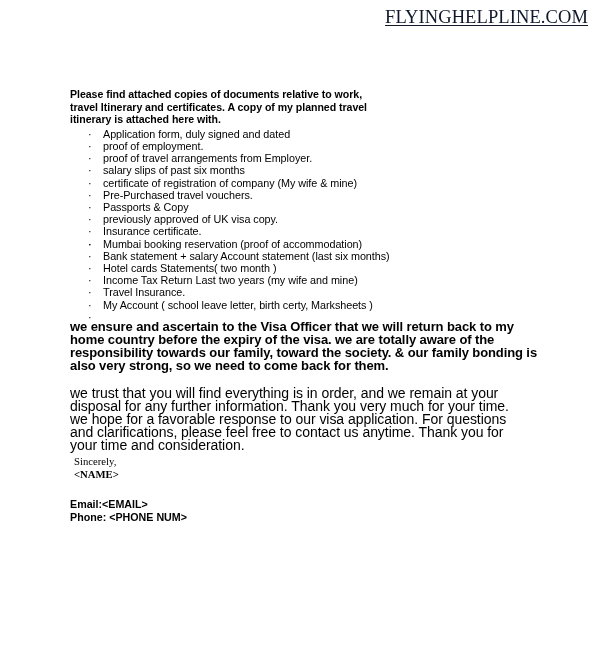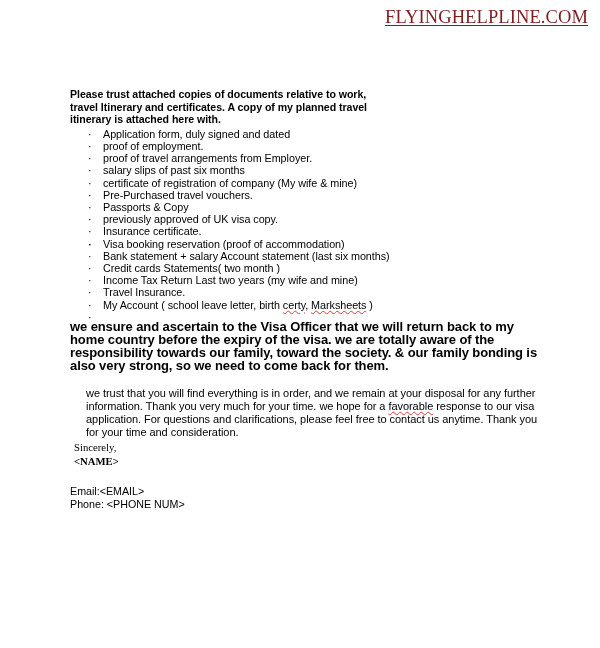--- a/index.html
+++ b/index.html
@@ -29,21 +29,21 @@
     top: 8px;
     left: 0;
     right: 12px;
     text-align: right;
     line-height: 1;
   }
   .site-header .brand {
     font-family: "Liberation Serif", serif;
     font-size: 18.5px;
     font-weight: 400;
-    color: #7f1d1d;
+    color: #0f172a;
     text-decoration: underline;
     text-underline-offset: 2px;
     letter-spacing: 0.1px;
     white-space: nowrap;
   }
 
   
   .letter {
     position: absolute;
     top: 88px;
@@ -75,39 +75,38 @@
   }
   .doc-list li .bullet {
     position: absolute;
     left: 18px;
     top: 0;
     font-size: 10.8px;
     line-height: 12.2px;
   }
 
   .misspelled {
-    text-decoration: underline;
     text-decoration-style: wavy;
     text-decoration-color: #e03a3a;
     text-decoration-thickness: 1px;
     text-underline-offset: 1px;
   }
 
   .para-bold {
     margin: 9px 0 0 0;
     font-size: 13px;
     font-weight: bold;
     line-height: 13.2px;
     width: 470px;
     letter-spacing: -0.1px;
   }
 
   .para-plain {
-    margin: 14px 0 0 16px;
-    font-size: 11px;
+    margin: 14px 0 0 0;
+    font-size: 14px;
     line-height: 13.2px;
     width: 452px;
     letter-spacing: -0.05px;
   }
 
   .signoff {
     margin: 2px 0 0 4px;
     font-size: 10.7px;
     line-height: 13.2px;
     font-family: Liberation Serif, serif;
@@ -115,49 +114,49 @@
   .signoff .name {
     font-weight: bold;
     display: block;
   }
 
   .contact {
     margin: 17px 0 0 0;
     font-size: 10.7px;
     line-height: 13.4px;
   }
-  .contact div { white-space: nowrap; }
+  .contact div { white-space: nowrap; font-weight: bold; }
 </style>
 </head>
 <body>
 
 <div class="page">
 
   <div class="site-header">
     <a class="brand" href="#">FLYINGHELPLINE.COM</a>
   </div>
 
   <div class="letter">
 
-    <p class="intro">Please trust attached copies of documents relative to work, travel Itinerary and certificates. A copy of my planned travel itinerary is attached here with.</p>
+    <p class="intro">Please find attached copies of documents relative to work, travel Itinerary and certificates. A copy of my planned travel itinerary is attached here with.</p>
 
     <ul class="doc-list">
       <li><span class="bullet">·</span><span>Application form, duly signed and dated</span></li>
       <li><span class="bullet">·</span><span>proof of employment.</span></li>
       <li><span class="bullet">·</span><span>proof of travel arrangements from Employer.</span></li>
       <li><span class="bullet">·</span><span>salary slips of past six months</span></li>
       <li><span class="bullet">·</span><span>certificate of registration of company (My wife &amp; mine)</span></li>
       <li><span class="bullet">·</span><span>Pre-Purchased travel vouchers.</span></li>
       <li><span class="bullet">·</span><span>Passports &amp; Copy</span></li>
       <li><span class="bullet">·</span><span>previously approved of UK visa copy.</span></li>
       <li><span class="bullet">·</span><span>Insurance certificate.</span></li>
       <li><span class="bullet">·</span></li>
-      <li><span class="bullet">·</span><span>Visa booking reservation (proof of accommodation)</span></li>
+      <li><span class="bullet">·</span><span>Mumbai booking reservation (proof of accommodation)</span></li>
       <li><span class="bullet">·</span><span>Bank statement + salary Account statement (last six months)</span></li>
-      <li><span class="bullet">·</span><span>Credit cards Statements( two month )</span></li>
+      <li><span class="bullet">·</span><span>Hotel cards Statements( two month )</span></li>
       <li><span class="bullet">·</span><span>Income Tax Return Last two years (my wife and mine)</span></li>
       <li><span class="bullet">·</span><span>Travel Insurance.</span></li>
       <li><span class="bullet">·</span><span>My Account ( school leave letter, birth </span><span class="misspelled">certy,</span><span> </span><span class="misspelled">Marksheets</span><span> )</span></li>
       <li><span class="bullet">·</span></li>
     </ul>
 
     <p class="para-bold">we ensure and ascertain to the Visa Officer that we will return back to my home country before the expiry of the visa. we are totally aware of the responsibility towards our family, toward the society. &amp; our family bonding is also very strong, so we need to come back for them.</p>
 
     <p class="para-plain"><span>we trust that you will find everything is in order, and we remain at your disposal for any further information. Thank you very much for your time. we hope for a </span><span class="misspelled">favorable</span><span> response to our visa application. For questions and clarifications, please feel free to contact us anytime. Thank you for your time and consideration.</span></p>
 

